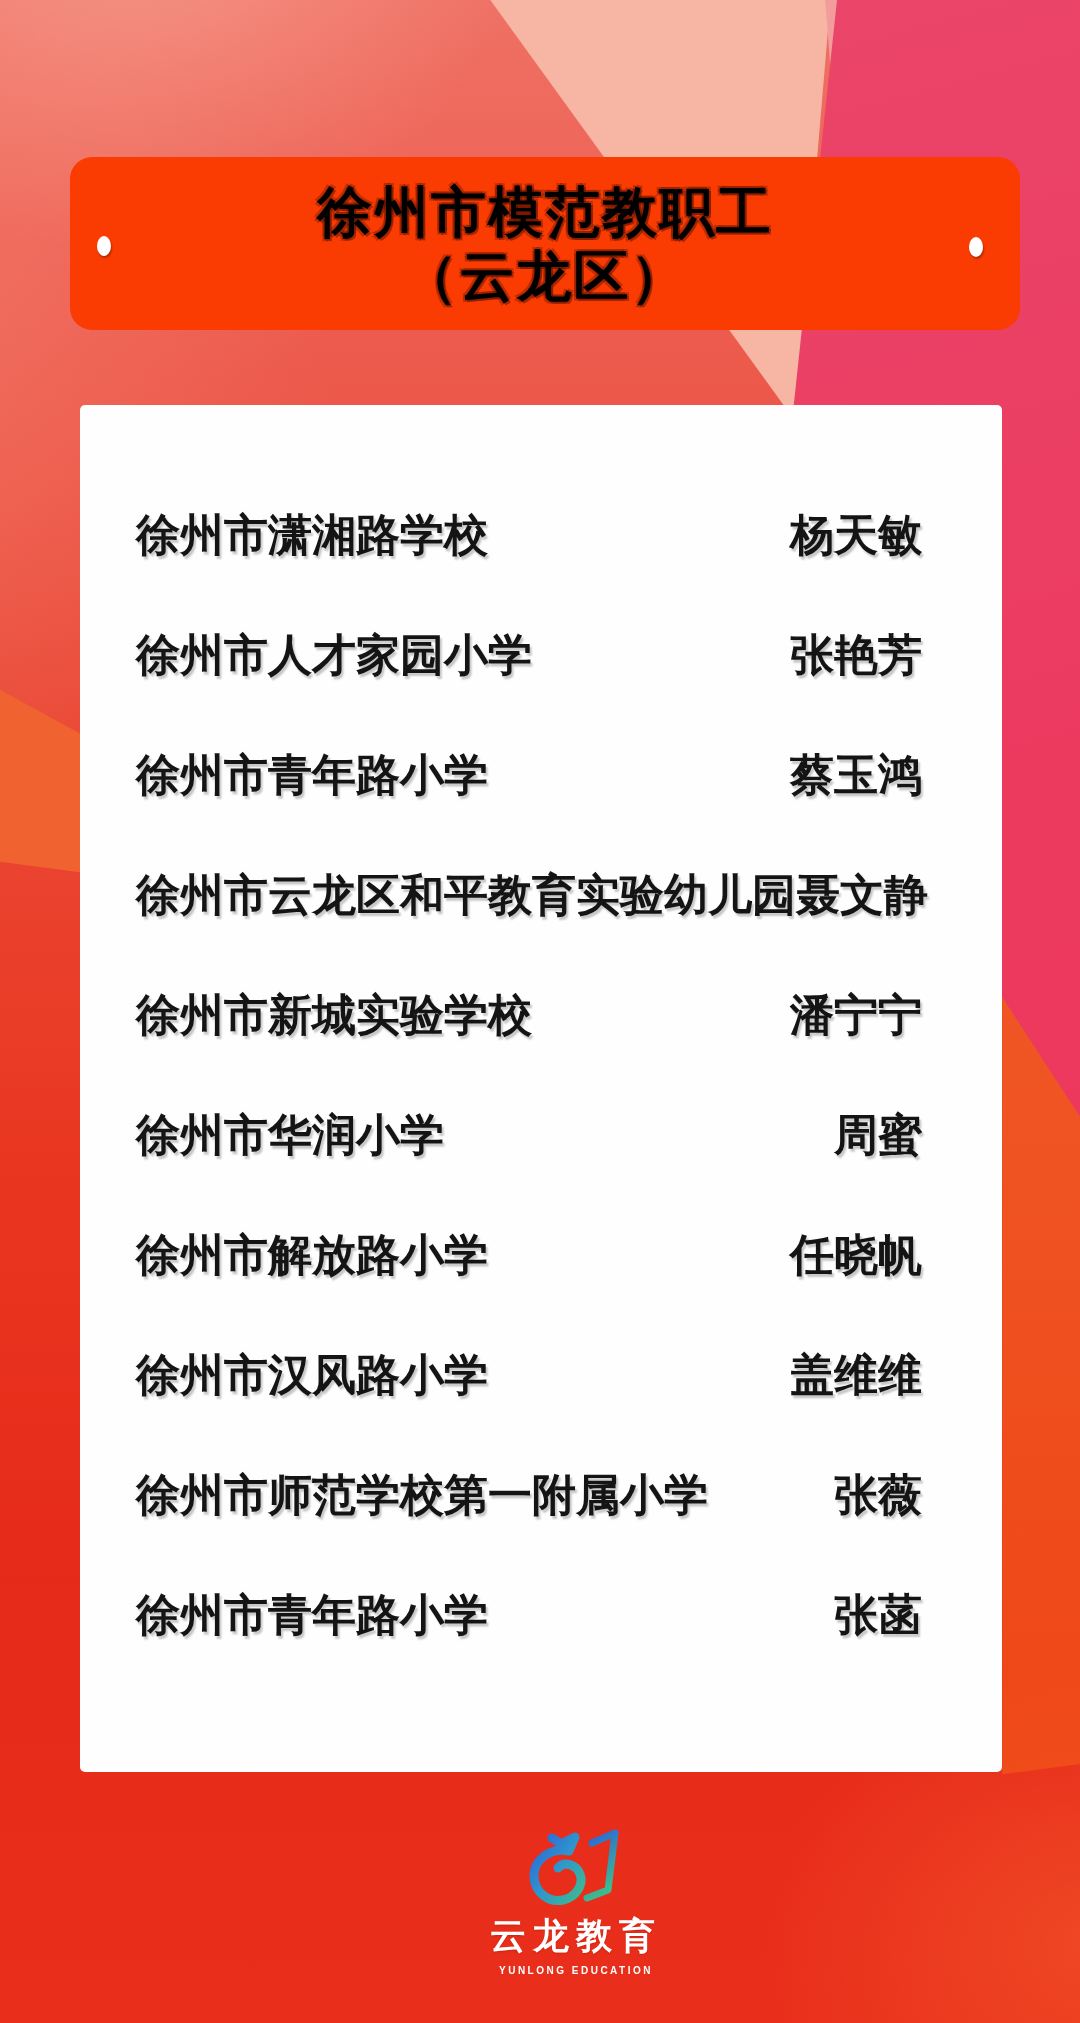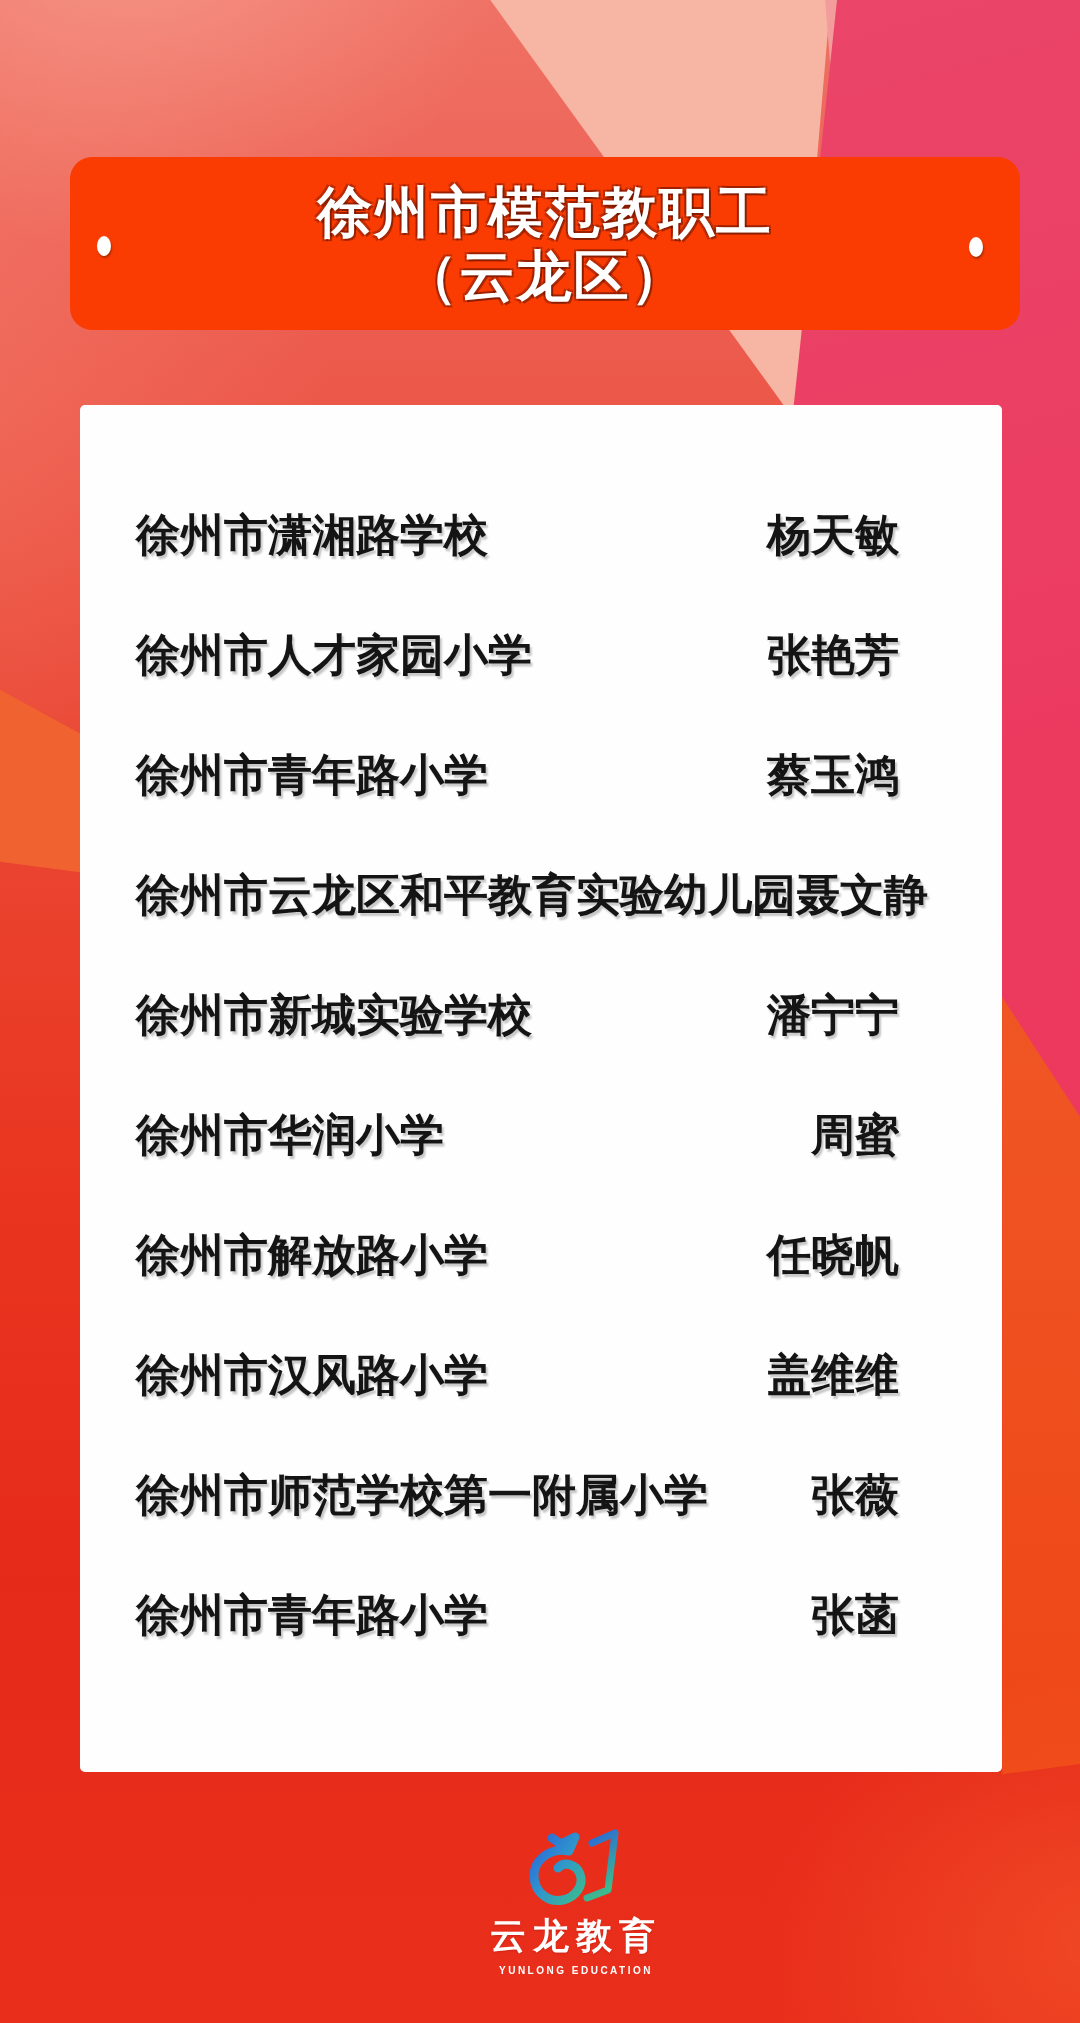--- a/index.html
+++ b/index.html
@@ -26,32 +26,32 @@
     clip-path:polygon(92.8% 49.3%, 100% 55.2%, 100% 87.2%, 92.8% 87.7%);}
   .bg-orange-left{position:absolute;inset:0;background:#F0622F;
     clip-path:polygon(0 34.1%, 8.6% 36.6%, 8.6% 43.2%, 0 42.6%);}
   .bg-glow-br{position:absolute;inset:0;
     background:radial-gradient(520px 420px at 102% 96%, rgba(255,130,60,.30), rgba(255,130,60,0) 65%);}
 
   
   .banner{position:absolute;left:70px;top:157px;width:950px;height:173px;
     background:#FA3C03;border-radius:22px;
     display:flex;flex-direction:column;justify-content:center;align-items:center;}
-  .banner-line{color:#ffffff;font-weight:bold;font-size:55px;line-height:64px;letter-spacing:2px;
+  .banner-line{color:#000000;font-weight:bold;font-size:55px;line-height:64px;letter-spacing:2px;
     text-shadow:2px 2px 0 rgba(70,10,0,.45),-2px 2px 0 rgba(70,10,0,.30),
                 2px -2px 0 rgba(70,10,0,.30),-2px -2px 0 rgba(70,10,0,.30);text-align:right;}
   .dot{position:absolute;width:14px;height:20px;background:#fff;border-radius:50%;
     box-shadow:1px 2px 2px rgba(0,0,0,.30);}
   .dot-left{left:27px;top:79px;}
   .dot-right{left:899px;top:80px;}
 
   
   .card{position:absolute;left:80px;top:405px;width:922px;height:1367px;
     background:#FEFEFE;border-radius:5px;
-    padding:70px 103px 0 56px;box-sizing:border-box;}
+    padding:70px 80px 0 56px;box-sizing:border-box;}
   .row{height:120px;display:flex;align-items:center;justify-content:space-between;
     font-family:"DejaVu Serif","Liberation Serif",serif;font-weight:bold;color:#141414;
     white-space:nowrap;}
   .row .school{font-size:44px;text-shadow:2px 3px 2px rgba(0,0,0,.22);}
   .row .pname{font-size:44px;text-align:right;text-shadow:2px 3px 2px rgba(0,0,0,.22);}
 
   
   .footer{position:absolute;left:0;top:1828px;width:1080px;text-align:center;padding-left:36px;}
   .logo-mark{display:block;margin:0 auto;}
   .logo-cn{margin-top:2px;color:#fff;font-weight:bold;font-size:36px;letter-spacing:7px;

